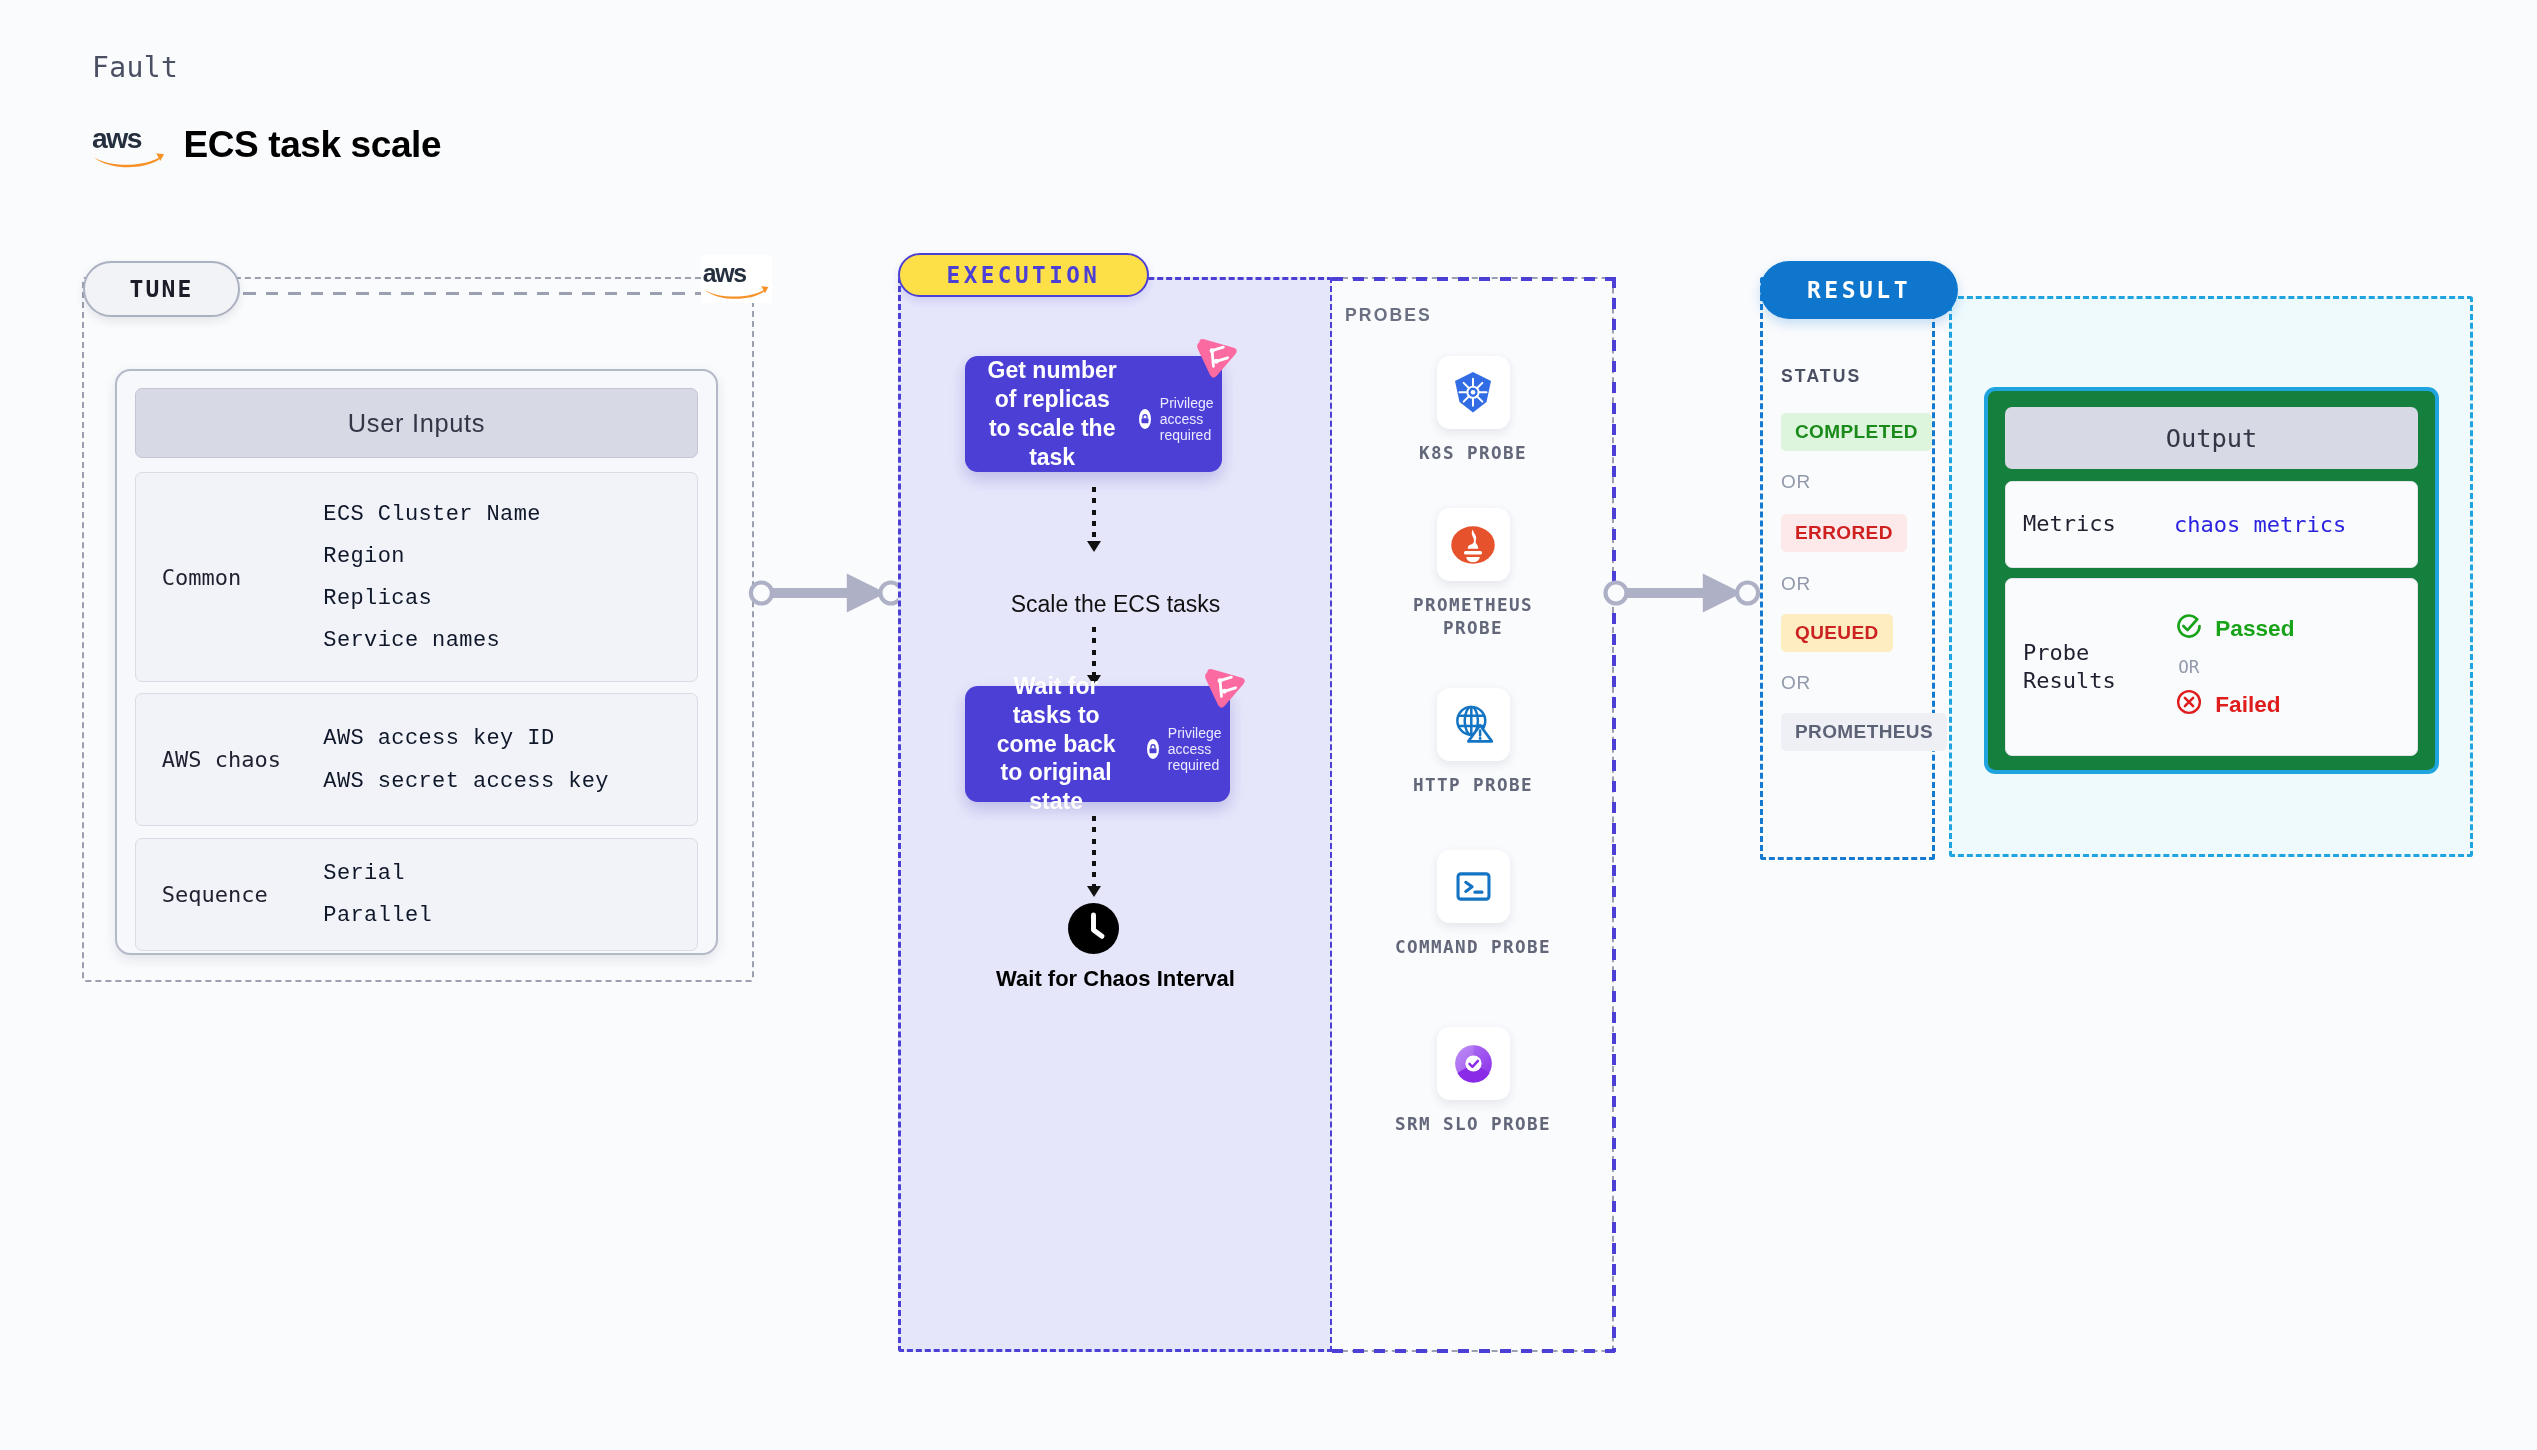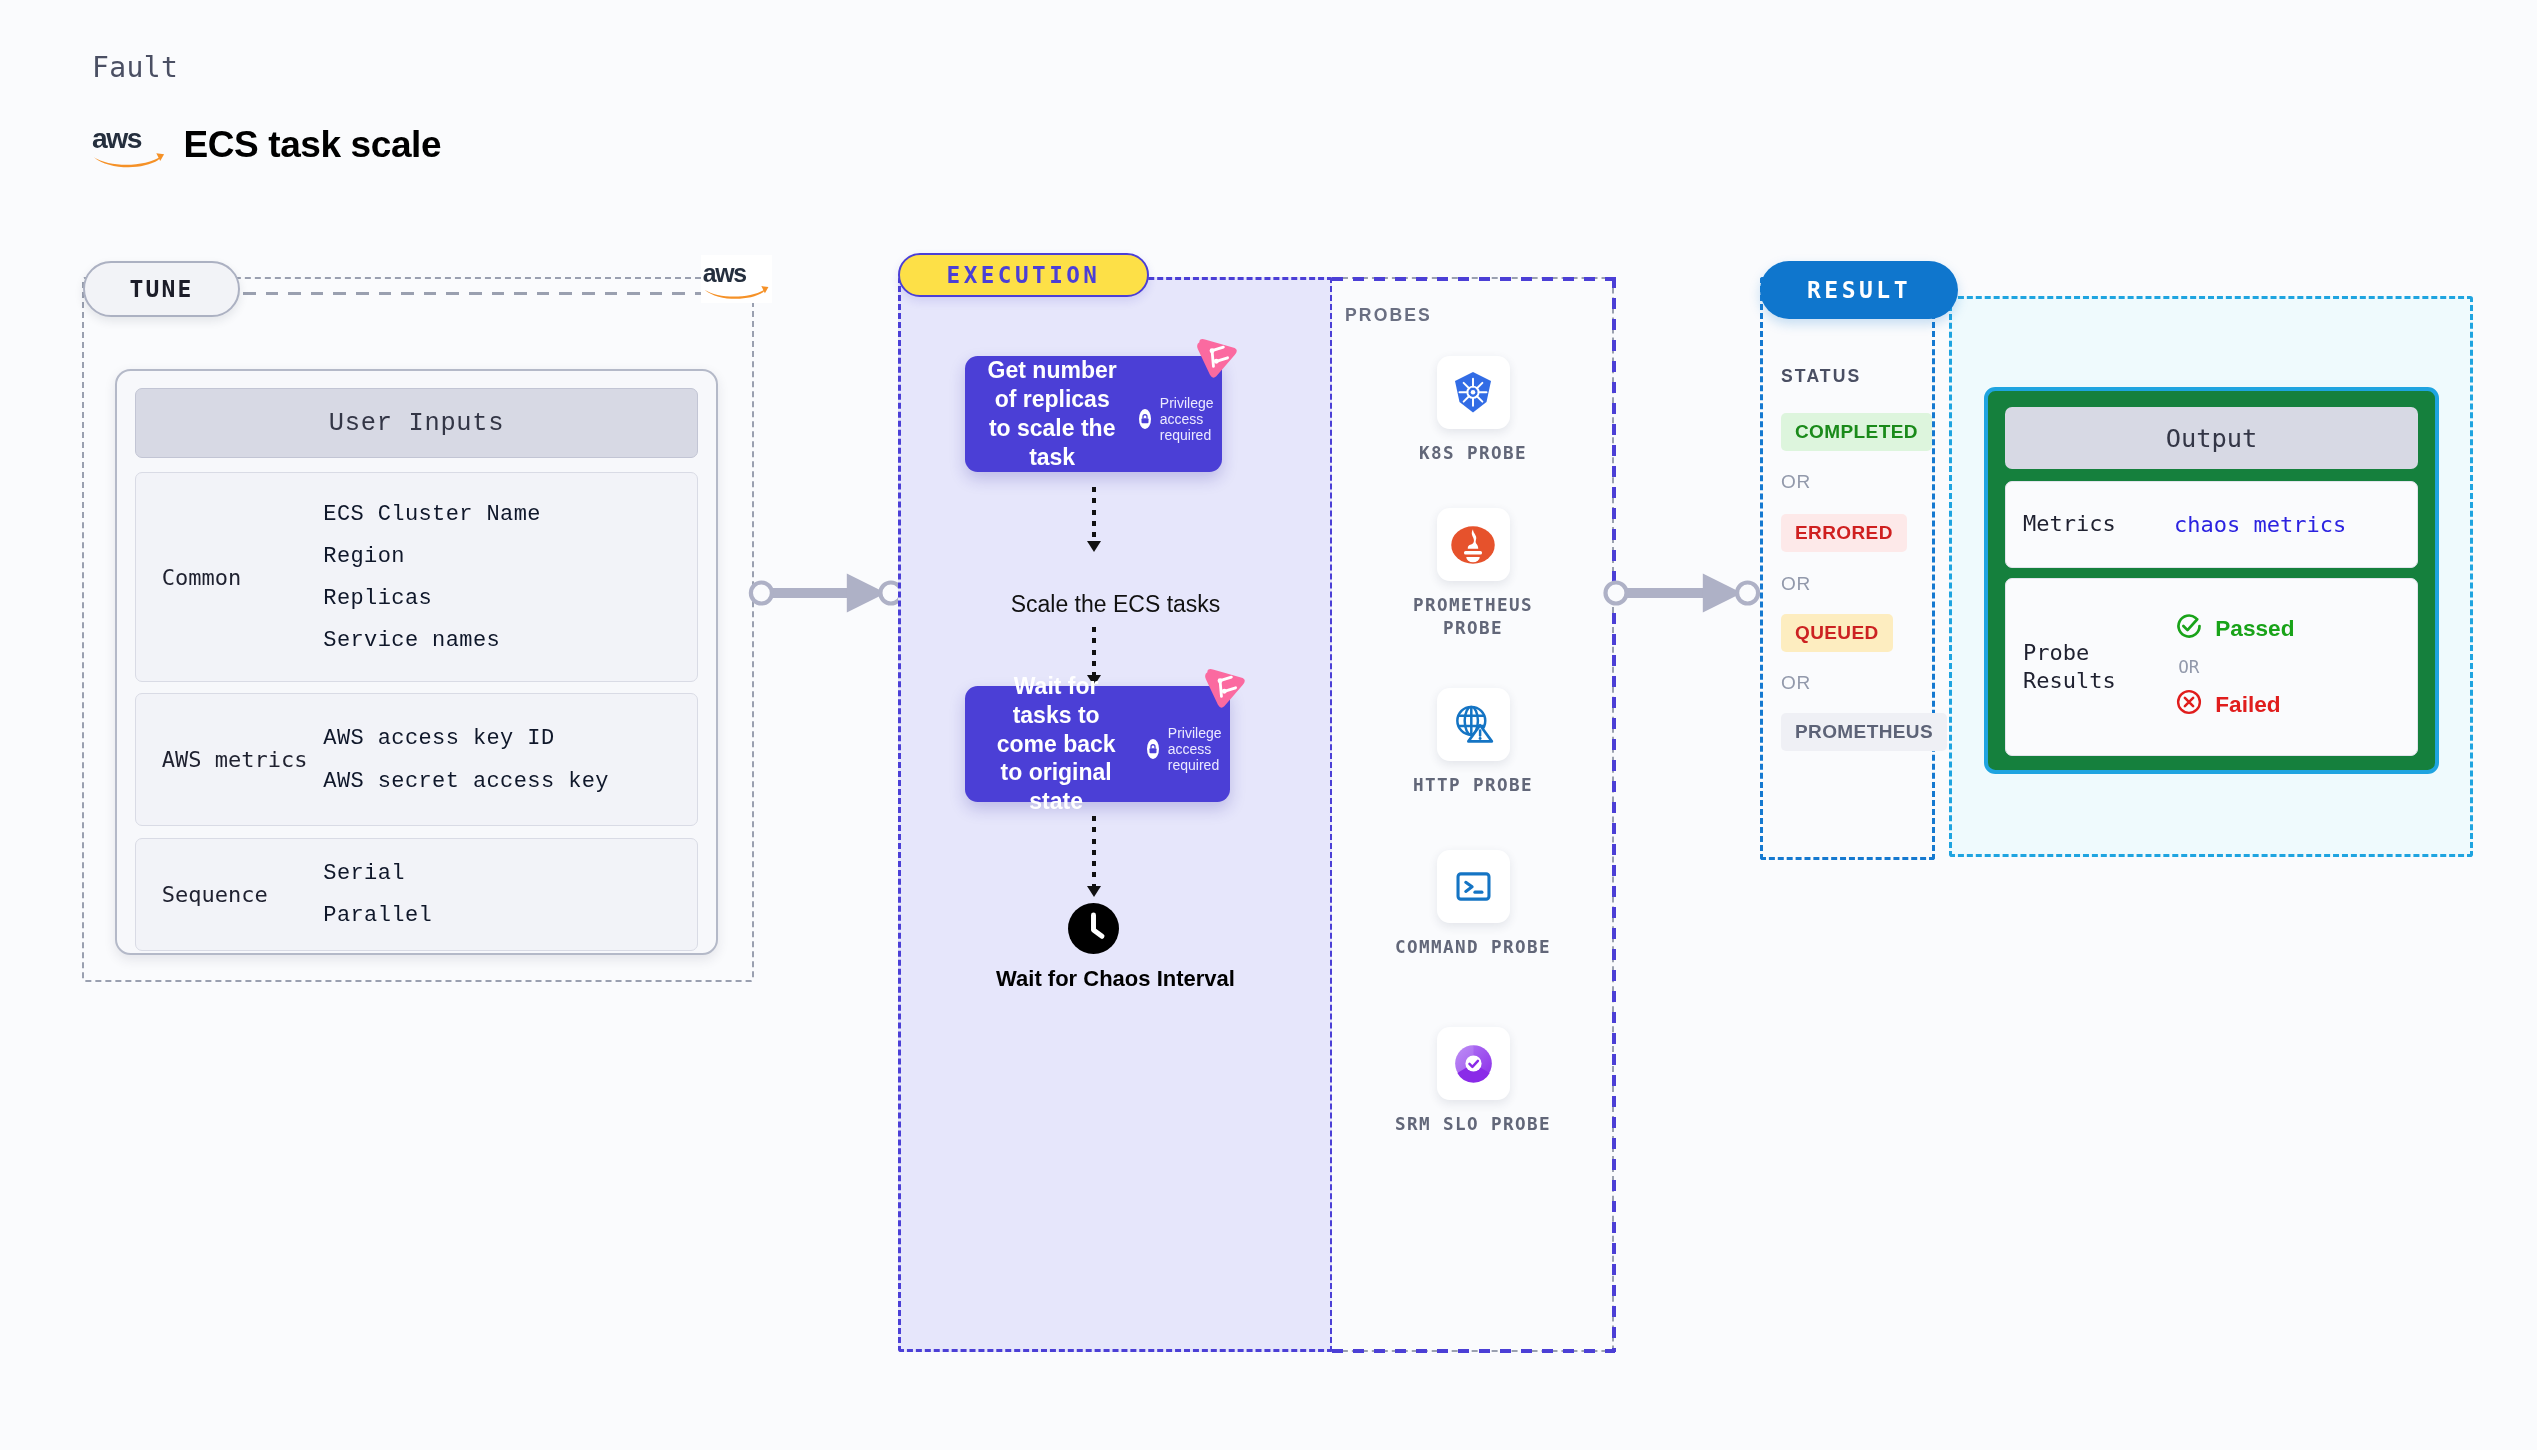--- a/index.html
+++ b/index.html
@@ -156,21 +156,21 @@
     border-radius: 15.5px;
     box-shadow: 0 4.2px 11.3px rgba(35,40,70,0.10);
     padding: 17px 18.3px;
   }
   #user-inputs-header {
     height: 68px;
     background: #d7d9e4;
     border: 1.4px solid #c2c5d4;
     border-radius: 7px;
     display: flex; align-items: center; justify-content: center;
-    font-family: Liberation Mono, monospace;
+    font-family: Liberation Sans, sans-serif;
     font-size: 25.4px;
     color: #333646;
     letter-spacing: 0.7px;
     margin-bottom: 14px;
   }
   .input-group {
     background: #f2f3f8;
     border: 1.4px solid #d9dbe5;
     border-radius: 7px;
     display: flex; align-items: center;
@@ -442,21 +442,21 @@
     <div class="input-group-label">Common</div>
     <div class="input-group-values">
       <div class="input-value">ECS Cluster Name</div>
       <div class="input-value">Region</div>
       <div class="input-value">Replicas</div>
       <div class="input-value">Service names</div>
     </div>
   </div>
 
   <div class="input-group" id="group-aws-secret">
-    <div class="input-group-label">AWS metrics</div>
+    <div class="input-group-label">AWS chaos</div>
     <div class="input-group-values">
       <div class="input-value">AWS access key ID</div>
       <div class="input-value">AWS secret access key</div>
     </div>
   </div>
 
   <div class="input-group" id="group-sequence">
     <div class="input-group-label">Sequence</div>
     <div class="input-group-values">
       <div class="input-value">Serial</div>

